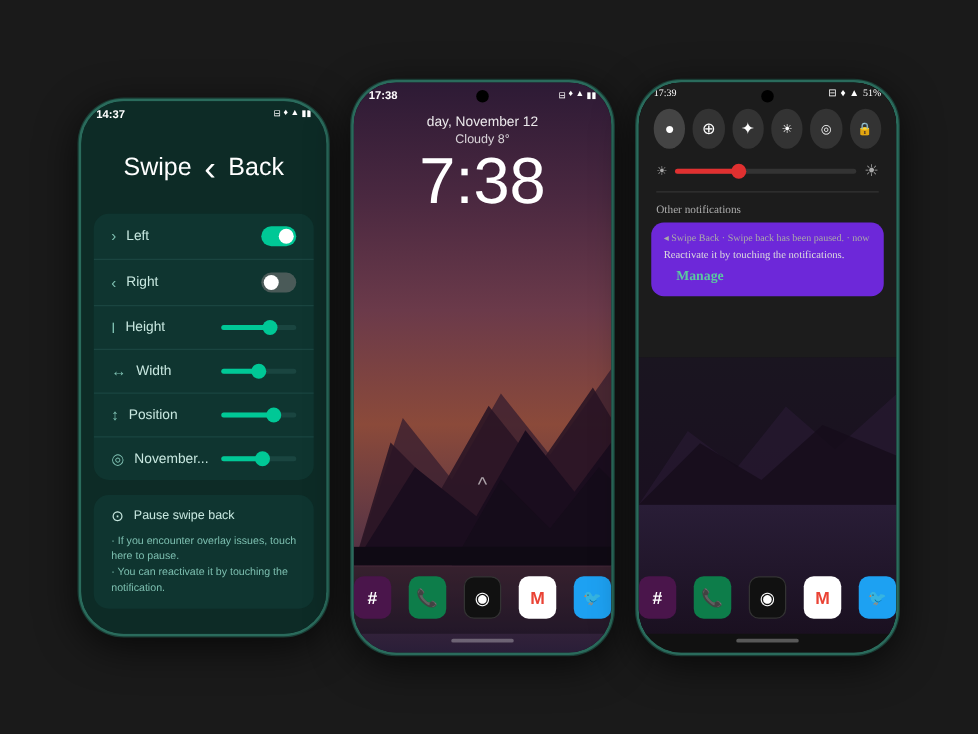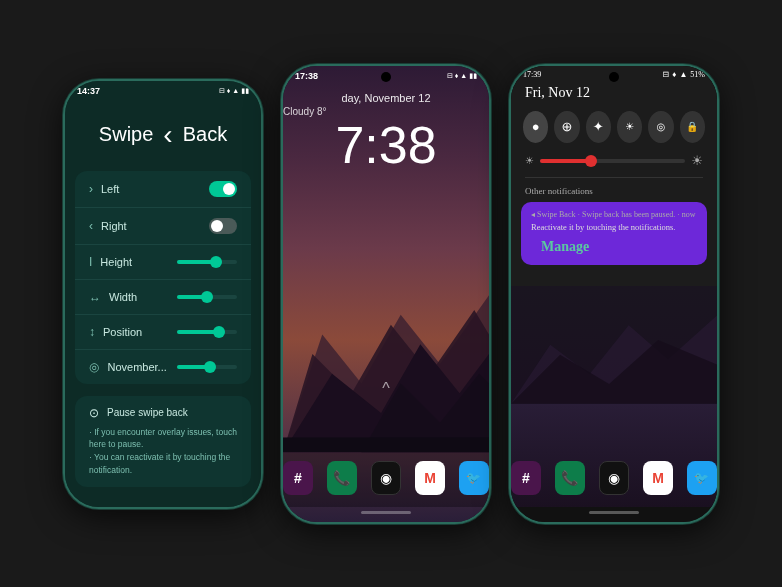--- a/index.html
+++ b/index.html
@@ -183,20 +183,21 @@
     .lockscreen-time {
       color: #fff;
       font-size: 52px;
       font-weight: 200;
       text-align: center;
       line-height: 1.1;
     }
     .lockscreen-weather {
       color: rgba(255,255,255,0.8);
       font-size: 10px;
+      text-align: center;
     }
     .mountain-bg {
       flex: 1;
       position: relative;
       overflow: hidden;
     }
     .mountain-svg {
       position: absolute;
       bottom: 0;
       width: 100%;
@@ -313,21 +314,21 @@
     .notif-card {
       background: #6d28d9;
       border-radius: 10px;
       margin: 4px 10px;
       padding: 8px 10px;
     }
     .notif-card-header { color: #aaa; font-size: 8px; margin-bottom: 3px; }
     .notif-card-text { color: #ddd; font-size: 8.5px; line-height: 1.4; }
     .notif-manage {
       color: #5bc8a0;
-      font-size: 14px;
+      font-size: 11px;
       font-weight: 600;
       padding: 6px 10px 2px;
     }
     .phone3-bottom {
       flex: 1;
       background: linear-gradient(180deg, #1a1520 0%, #2a1e38 50%, #1a1020 100%);
       position: relative;
     }
     .phone3-dock {
       position: absolute;
@@ -513,21 +514,20 @@
         <div class="notif-status-bar">
           <span>17:39</span>
           <div style="display:flex;gap:3px;align-items:center">
             <span>⊟</span>
             <span>♦</span>
             <span>▲</span>
             <span>51%</span>
           </div>
         </div>
 
-        <div class="notif-date">Fri, Nov 12</div>
 
         <div class="quick-toggles">
           <div class="quick-toggle-btn" style="background:#444;">●</div>
           <div class="quick-toggle-btn">⊕</div>
           <div class="quick-toggle-btn">✦</div>
           <div class="quick-toggle-btn" style="font-size:10px">☀</div>
           <div class="quick-toggle-btn" style="font-size:10px">◎</div>
           <div class="quick-toggle-btn" style="font-size:10px">🔒</div>
         </div>
 

